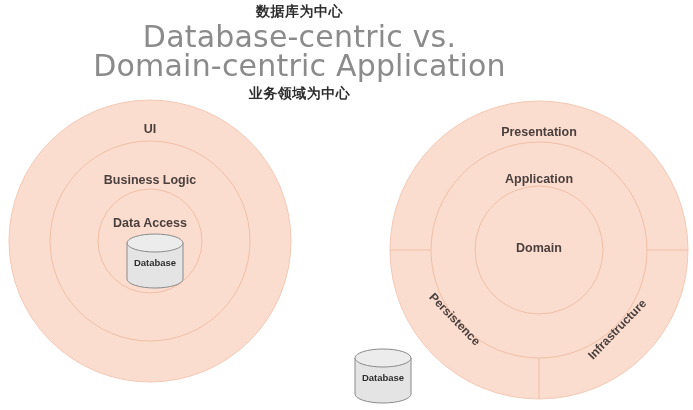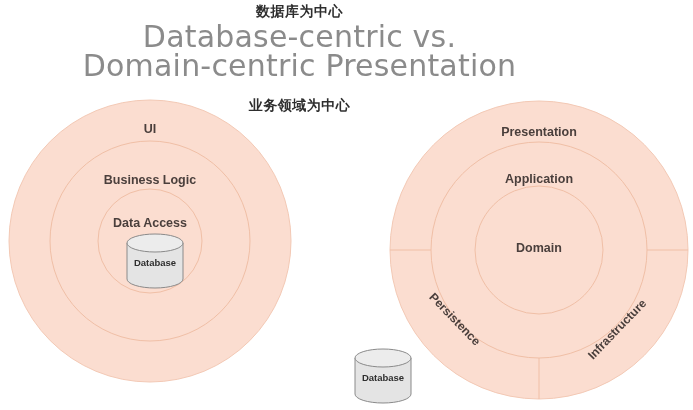--- a/index.html
+++ b/index.html
@@ -43,21 +43,21 @@
   .main-title {
     font-family: "DejaVu Sans", sans-serif;
     font-size: 30px;
     font-weight: 400;
     color: #8b8b8b;
     line-height: 29px;
     letter-spacing: 0.2px;
     margin-top: 1px;
   }
   .main-title .line2 { display: block; }
-  .cn-note-bottom { margin-top: 16px; }
+  .cn-note-bottom { margin-top: 4px; }
 
   
   .ring-label {
     font-family: "Liberation Sans", "DejaVu Sans", sans-serif;
     font-size: 12.5px;
     font-weight: 700;
     fill: #4a3f3c;
   }
   .ring-label-sm {
     font-family: "Liberation Sans", "DejaVu Sans", sans-serif;
@@ -72,21 +72,21 @@
     fill: #2f2f2f;
   }
 </style>
 </head>
 <body>
 
 <div class="title-block">
   <div class="cn-note cn-note-top">数据库为中心</div>
   <div class="main-title">
     <span class="line1">Database-centric vs.</span>
-    <span class="line2">Domain-centric Presentation</span>
+    <span class="line2">Domain-centric Application</span>
   </div>
   <div class="cn-note cn-note-bottom">业务领域为中心</div>
 </div>
 
 <svg id="canvas" viewBox="0 0 693 410">
 
   <g>
     <circle cx="150" cy="241" r="141" fill="#fbddd0" stroke="#f3c9b5" stroke-width="1"></circle>
     <circle cx="150" cy="241" r="100" fill="#fbddd0" stroke="#f0bfa6" stroke-width="1"></circle>
     <circle cx="150" cy="241" r="52" fill="#fbddd0" stroke="#f0bfa6" stroke-width="1"></circle>

